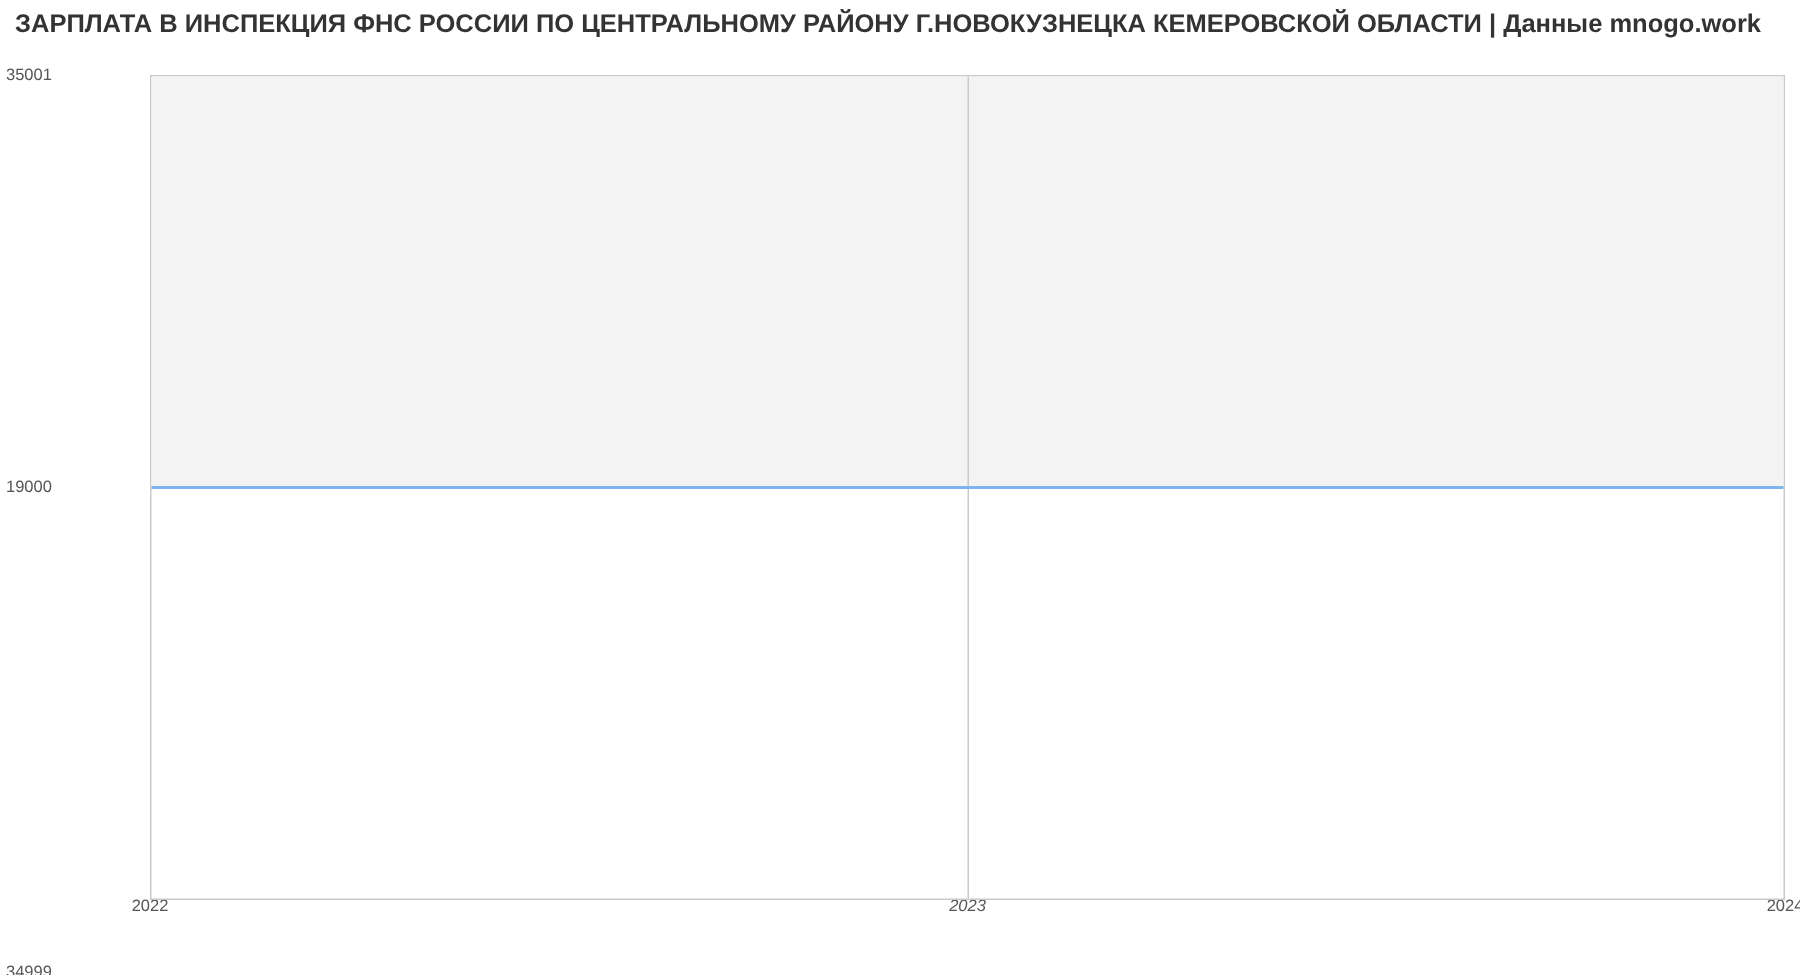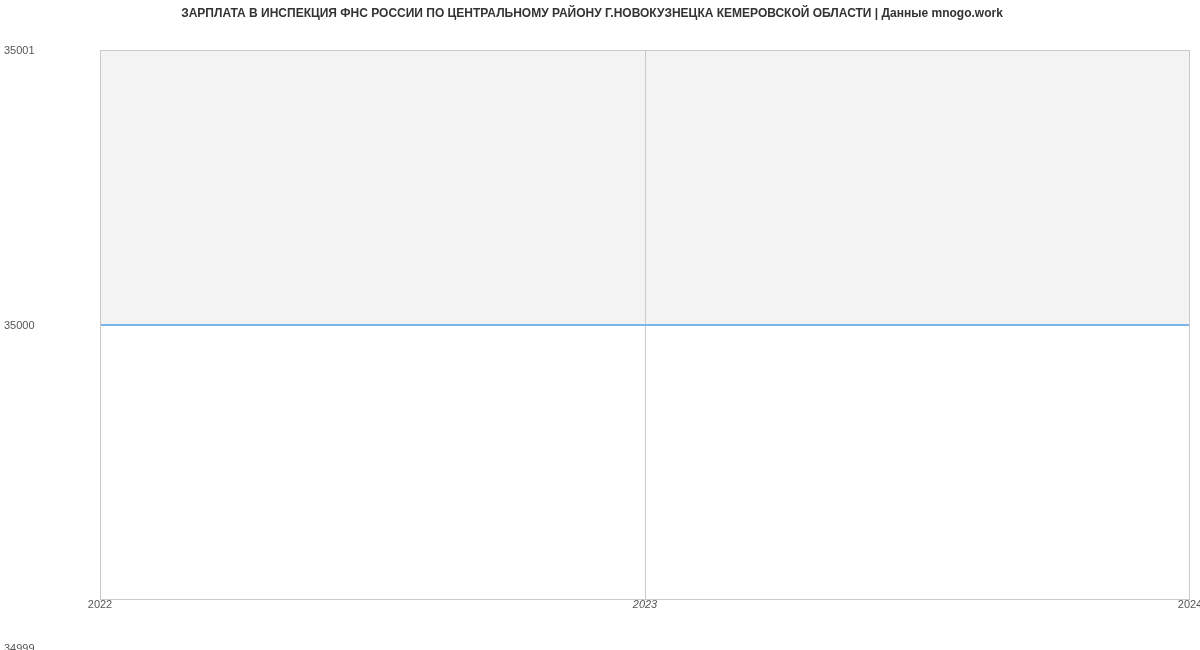--- a/index.html
+++ b/index.html
@@ -15,21 +15,21 @@
     position: relative;
     width: 1200px;
     height: 650px;
   }
   .title {
     position: absolute;
     top: 6px;
     left: 0;
     right: 16px;
     text-align: center;
-    font-size: 12px;
+    font-size: 17px;
     font-weight: 700;
     color: #333333;
   }
   .plot {
     position: absolute;
     left: 100px;
     top: 50px;
     width: 1090px;
     height: 550px;
     border: 1px solid #c9c9c9;
@@ -81,21 +81,21 @@
   }
 </style>
 </head>
 <body>
 
 <div class="wrap">
 
   <div class="title">ЗАРПЛАТА В ИНСПЕКЦИЯ ФНС РОССИИ ПО ЦЕНТРАЛЬНОМУ РАЙОНУ Г.НОВОКУЗНЕЦКА КЕМЕРОВСКОЙ ОБЛАСТИ | Данные mnogo.work</div>
 
   <div class="ytick" style="top:600px;margin-top:48px;">34999</div>
-  <div class="ytick" style="top:325px;">35000</div>
+  <div class="ytick" style="top:325px;">19000</div>
   <div class="ytick" style="top:50px;">35001</div>
 
   <div class="xtick" style="left:100px;">2022</div>
   <div class="xtick" style="left:645px;font-style:italic;">2023</div>
   <div class="xtick" style="left:1190px;">2024</div>
 
   <div class="plot">
     <div class="band-top"></div>
     <div class="vgrid" style="left:50%;"></div>
     <div class="series-line"></div>

